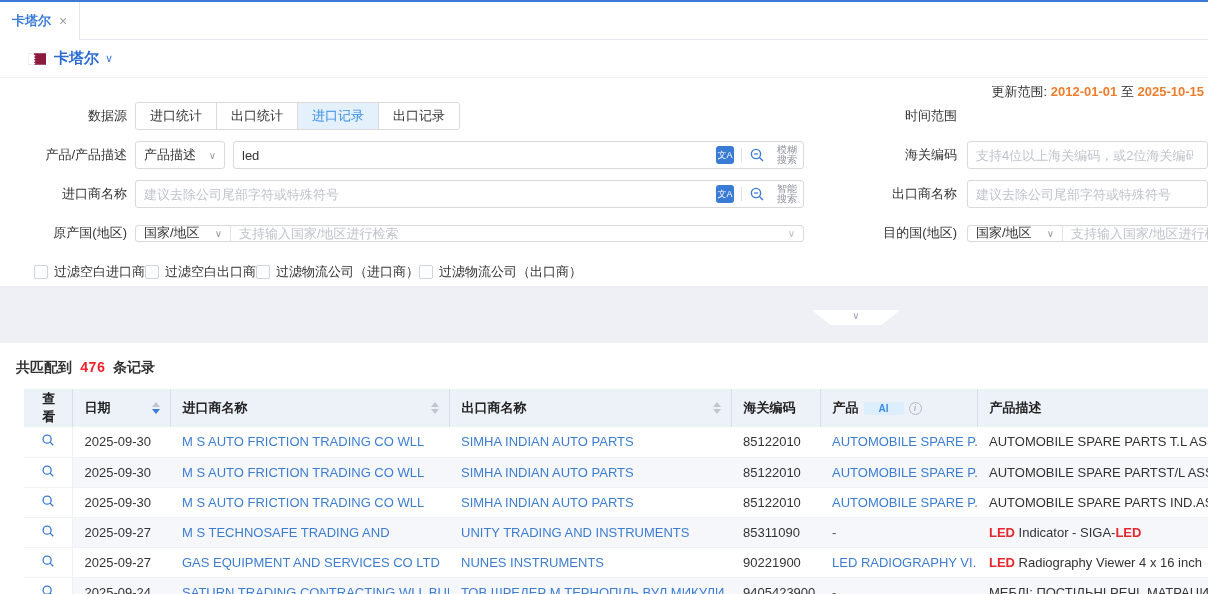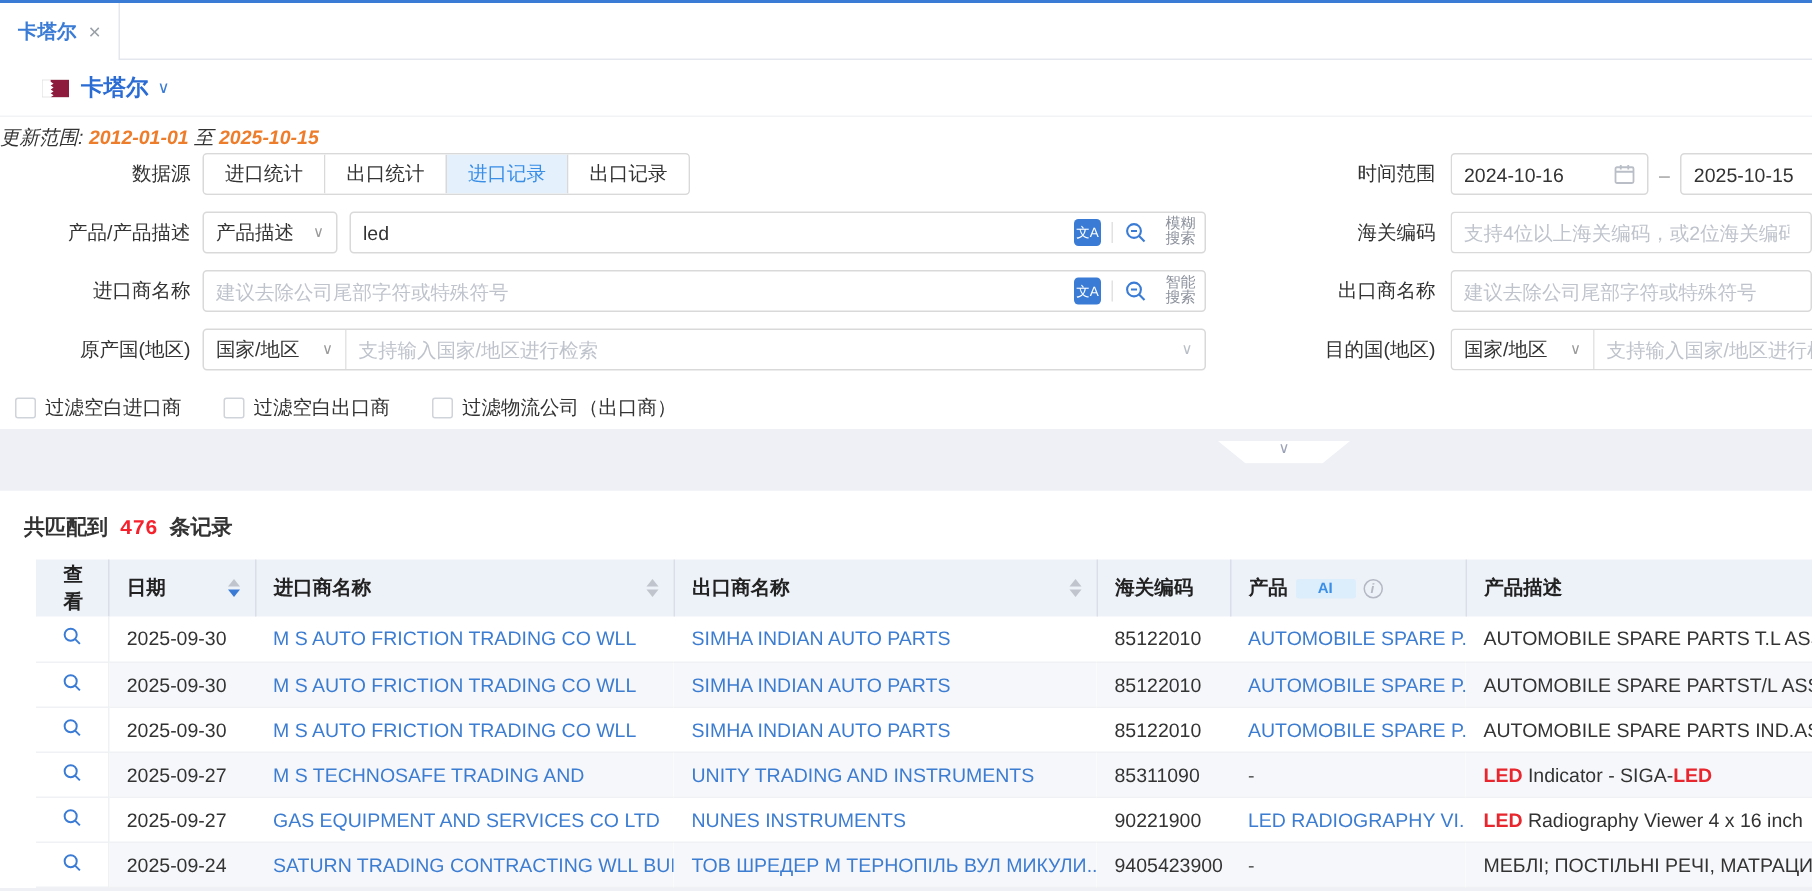--- a/index.html
+++ b/index.html
@@ -15,21 +15,21 @@
          background:#fff; border-right:1px solid #e4e7ed; cursor:pointer; }
   .tab-label { color:#3a7bd5; font-weight:bold; }
   .tab-close { color:#9aa0a8; font-size:14px; line-height:1; }
   
   .page-header { height:38px; background:#fff; display:flex; align-items:center; padding-left:28px; border-bottom:1px solid #f2f3f5; }
   .flag { width:18px; height:12px; margin-right:8px; flex:none; }
   .page-title { color:#2b6cd4; font-weight:bold; font-size:15px; }
   .title-caret { color:#3a7bd5; font-size:11px; margin-left:6px; }
   
   .filter-panel { background:#fff; padding-top:4px; }
-  .update-range { height:20px; line-height:20px; padding-right:4px; color:#333;font-style:italic; }
+  .update-range { height:20px; line-height:20px; text-align:right; padding-right:4px; color:#333; }
   .orange { color:#ed7d2b; font-weight:bold; }
   .f-row { display:flex; align-items:center; height:28px; margin-bottom:11px; }
   .f-label { width:135px; flex:none; text-align:right; padding-right:8px; color:#333; }
   .left-ctrl { width:669px; flex:none; display:flex; align-items:center; height:28px; }
   .r-label { width:82px; flex:none; margin-left:71px; text-align:right; color:#333; }
   .r-ctrl { flex:1; margin-left:10px; display:flex; align-items:center; height:28px; overflow:hidden; }
   
   .btn-group { display:inline-flex; border:1px solid #d9d9d9; border-radius:3px; overflow:hidden; height:28px; }
   .ds-btn { height:26px; padding:0 14px; background:#fff; border:none; border-right:1px solid #d9d9d9;
             font-size:13px; color:#333; cursor:pointer; font-family:Liberation Sans, sans-serif; }
@@ -50,29 +50,29 @@
                 font-size:9px; display:flex; align-items:center; justify-content:center; cursor:pointer; }
   .vdiv { width:1px; height:14px; background:#e2e2e2; margin:0 7px; flex:none; }
   .fuzzy { display:flex; align-items:center; gap:12px; cursor:pointer; flex:none; }
   .fuzzy-txt { font-size:10px; line-height:10px; color:#8c919c; }
   
   .sel { height:28px; border:1px solid #d9d9d9; border-radius:3px; background:#fff; display:flex;
          align-items:center; justify-content:space-between; padding:0 8px; cursor:pointer; flex:none; }
   .sel-90 { width:90px; margin-right:8px; }
   .sel-caret { color:#999; font-size:10px; margin-left:6px; }
   
-  .country-box { flex:1; height:28px; border:1px solid #d9d9d9; border-radius:3px; background:#fff;
+  .country-box { flex:1; height:17px; border:1px solid #d9d9d9; border-radius:3px; background:#fff;
                  display:flex; align-items:center;justify-content:space-between; }
   .country-sel { width:95px; height:100%; border-right:1px solid #e4e4e4; display:flex; align-items:center;
                  justify-content:space-between; padding:0 8px; cursor:pointer; flex:none; }
   .country-box input { flex:1; min-width:0; border:none; outline:none; height:24px; padding:0 8px;
                        font-size:13px; font-family:inherit; background:transparent; }
   .end-caret { color:#b9bec7; font-size:10px; margin-right:8px; flex:none; }
   
-  .cb-row { display:flex; align-items:center; height:28px; margin-bottom:8px; padding-left:10px; gap:28px; }
+  .cb-row { display:flex; align-items:center; height:28px; margin-bottom:24px; padding-left:34px; }
   .cb-item { display:flex; align-items:center; gap:6px; cursor:pointer; }
   .cb-box { width:14px; height:14px; border:1px solid #cfd3da; border-radius:2px; background:#fff; flex:none; }
   
   .collapse-band { height:33px; position:relative; background:#eef0f5; }
   .collapse-tab { position:absolute; left:812px; top:0; width:88px; height:15px; background:#fff;
                   clip-path:polygon(0 0,100% 0,79% 100%,21% 100%); display:flex; align-items:flex-start;
                   justify-content:center; cursor:pointer; }
   .collapse-caret { color:#9ca2b8; font-size:10px; line-height:12px; }
   
   .results { background:#fff; padding:12px 0 0 16px; min-height:264px; }
@@ -139,35 +139,20 @@
     <div class="f-label">数据源</div>
     <div class="left-ctrl">
       <div class="btn-group">
           <button class="ds-btn">进口统计</button>
           <button class="ds-btn">出口统计</button>
           <button class="ds-btn active">进口记录</button>
           <button class="ds-btn">出口记录</button>
         </div>
     </div>
     <div class="r-label">时间范围</div>
-    <div class="r-ctrl">
-      <div class="date-box">
-        <span>2024-10-16</span>
-        <svg width="14" height="14" viewBox="0 0 14 14">
-          <rect x="1" y="2.5" width="12" height="10.5" rx="1" fill="none" stroke="#b9bec7" stroke-width="1.2"></rect>
-          <line x1="1" y1="5.5" x2="13" y2="5.5" stroke="#b9bec7" stroke-width="1.2"></line>
-          <line x1="4.5" y1="1" x2="4.5" y2="4" stroke="#b9bec7" stroke-width="1.2"></line>
-          <line x1="9.5" y1="1" x2="9.5" y2="4" stroke="#b9bec7" stroke-width="1.2"></line>
-        </svg>
-      </div>
-      <span class="date-sep">–</span>
-      <div class="date-box clip">
-        <span>2025-10-15</span>
-      </div>
-    </div>
   </div>
 
   <div class="f-row">
     <div class="f-label">产品/产品描述</div>
     <div class="left-ctrl">
       <div class="sel sel-90">
         <span>产品描述</span>
         <span class="sel-caret">∨</span>
       </div>
       <div class="search-box">
@@ -251,20 +236,24 @@
       <span class="cb-item">
         <span class="cb-box"></span>
         <span>过滤空白进口商</span>
       </span>
       <span class="cb-item">
         <span class="cb-box"></span>
         <span>过滤空白出口商</span>
       </span>
       <span class="cb-item">
         <span class="cb-box"></span>
+        <span>过滤物流公司（进口商）</span>
+      </span>
+      <span class="cb-item">
+        <span class="cb-box"></span>
         <span>过滤物流公司（出口商）</span>
       </span>
     </div>
 </div>
 
 <div class="collapse-band">
   <div class="collapse-tab">
     <span class="collapse-caret">∨</span>
   </div>
 </div>

